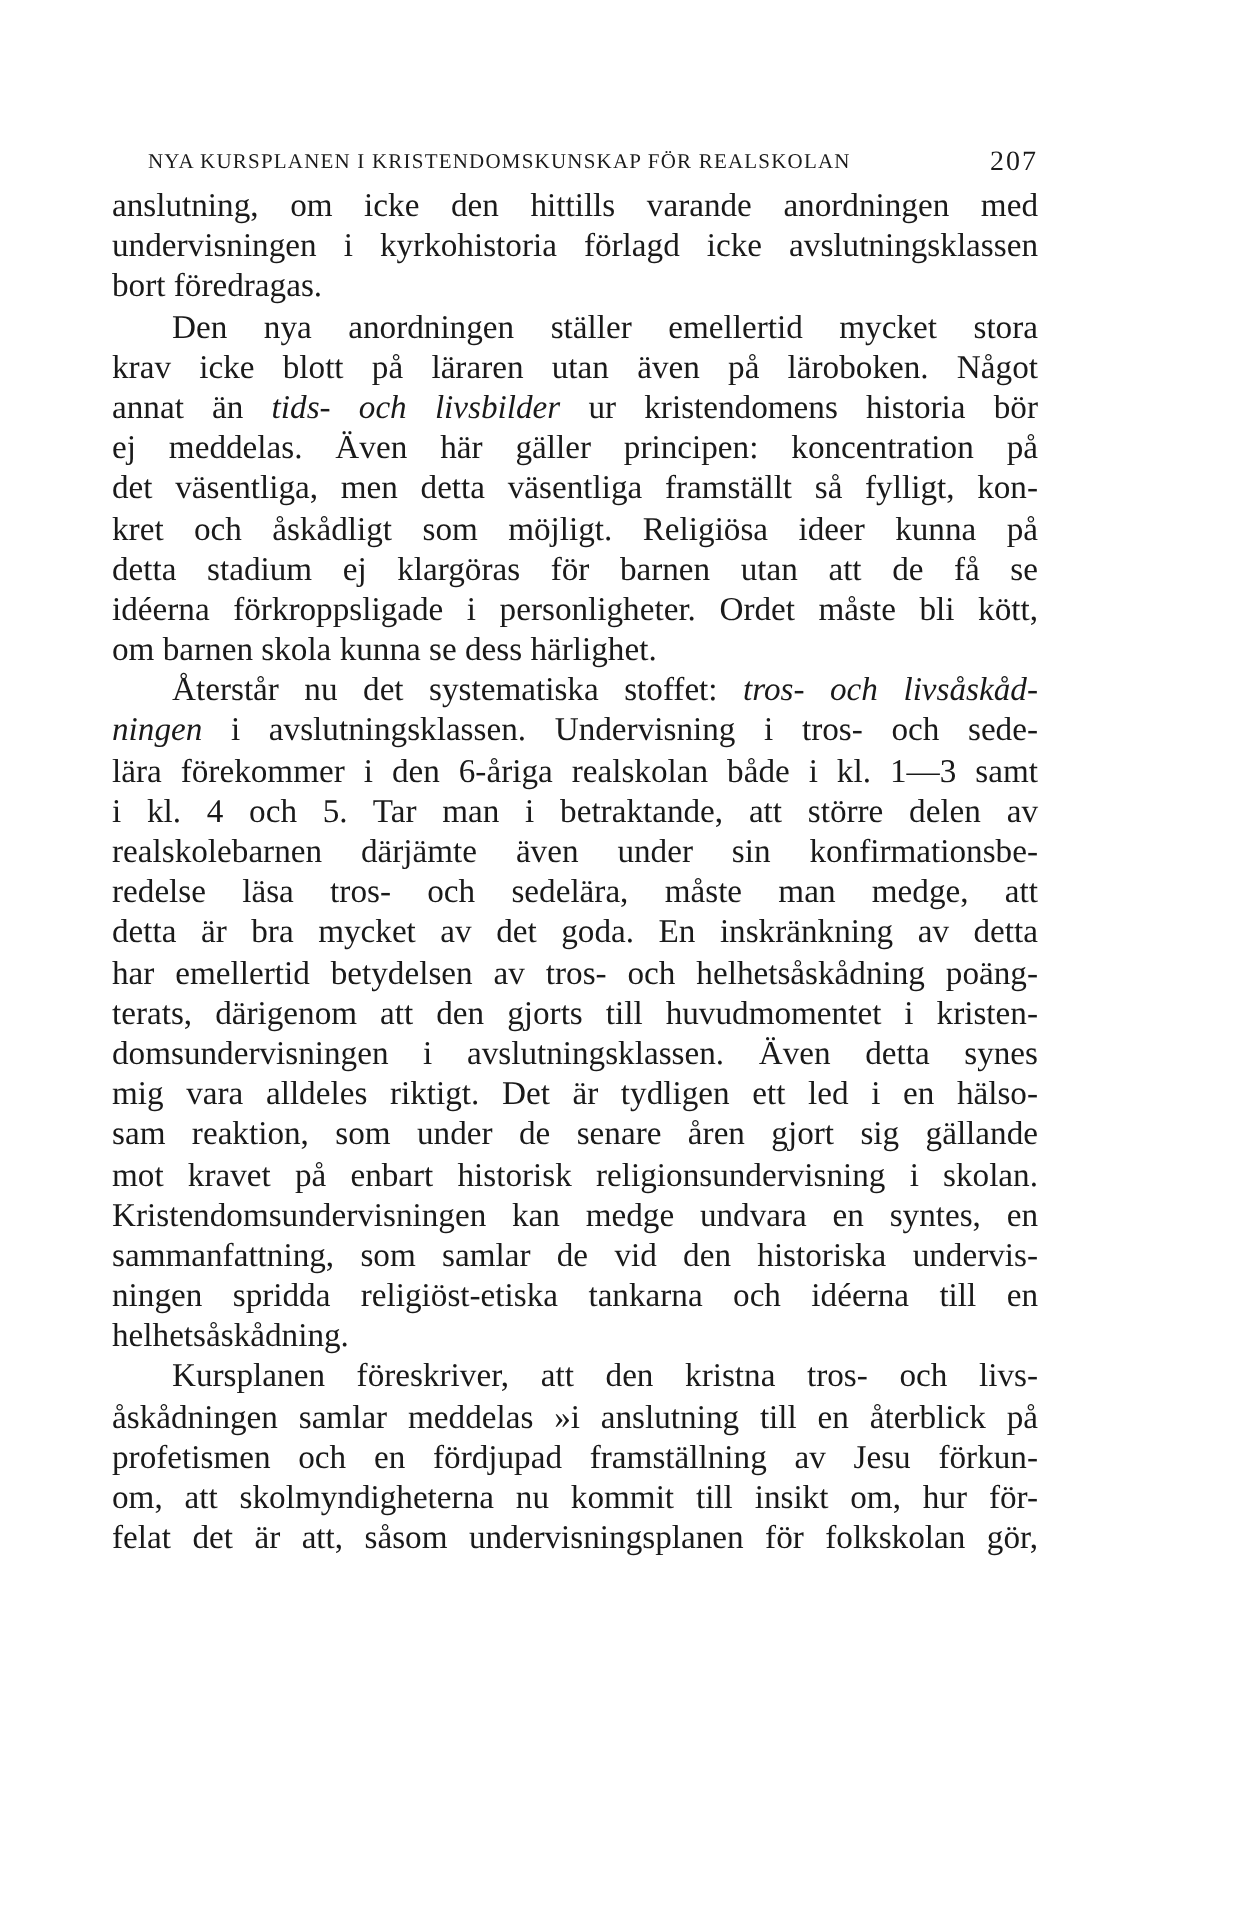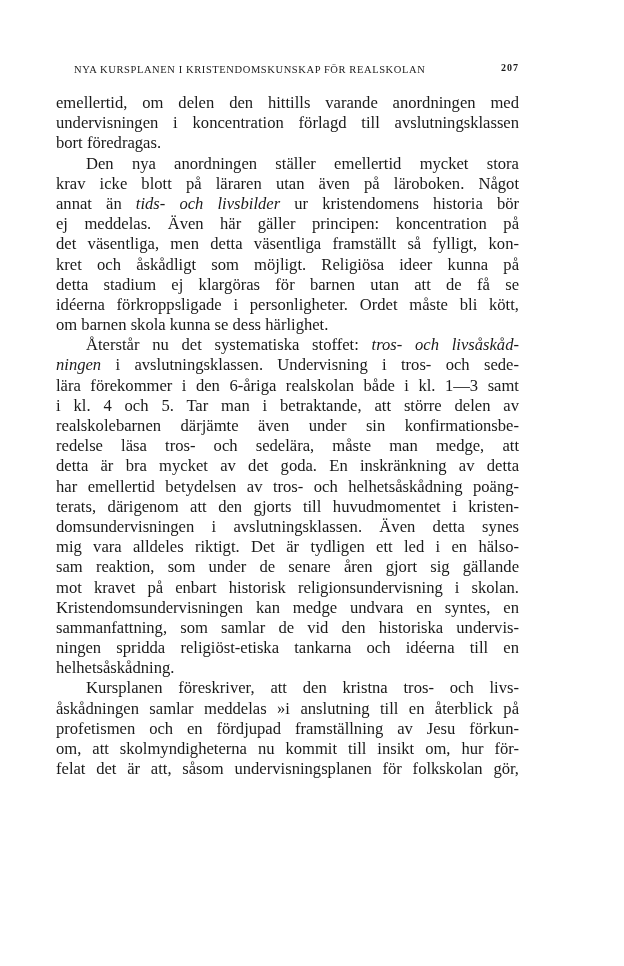--- a/index.html
+++ b/index.html
@@ -17,41 +17,40 @@
   }
   .page {
     position: absolute;
     left: 0; top: 0;
     width: 624px; height: 966px;
     background: #ffffff;
   }
   .running-head {
     position: absolute;
     left: 56px;
-    top: 64px;
+    top: 76px;
     width: 463px;
     height: 16px;
     font-family: "Liberation Serif", serif;
     font-size: 10.5px;
     letter-spacing: 0.6px;
     color: #1a1a1a;
   }
   .running-head .title {
     position: absolute;
     left: 18px;
     top: 0;
     white-space: nowrap;
   }
   .running-head .folio {
     position: absolute;
     right: 0;
     top: -2px;
-    font-size: 10px;
+    font-size: 14px;
     letter-spacing: 1px;
-    font-weight: bold;
   }
   .body-text {
     position: absolute;
     left: 56px;
     top: 93px;
     width: 463px;
   }
   .line {
     height: 20.2px;
     line-height: 20.2px;
@@ -76,22 +75,22 @@
 <body>
 
 <div class="page">
   <div class="running-head">
     <span class="title">NYA KURSPLANEN I KRISTENDOMSKUNSKAP FÖR REALSKOLAN</span>
     <span class="folio">207</span>
   </div>
 
   <div class="body-text" id="body-text">
       <div>
-        <div class="line"><span>emellertid, om delen den hittills varande anordningen med</span></div>
-        <div class="line"><span>undervisningen i koncentration förlagd till avslutningsklassen</span></div>
+        <div class="line"><span>anslutning, om icke den hittills varande anordningen med</span></div>
+        <div class="line"><span>undervisningen i kyrkohistoria förlagd icke avslutningsklassen</span></div>
         <div class="line last"><span>bort föredragas.</span></div>
       </div>
       <div>
         <div class="line indent"><span>Den nya anordningen ställer emellertid mycket stora</span></div>
         <div class="line"><span>krav icke blott på läraren utan även på läroboken. Något</span></div>
         <div class="line"><span>annat än </span><span class="it">tids- och livsbilder</span><span> ur kristendomens historia bör</span></div>
         <div class="line"><span>ej meddelas. Även här gäller principen: koncentration på</span></div>
         <div class="line"><span>det väsentliga, men detta väsentliga framställt så fylligt, kon-</span></div>
         <div class="line"><span>kret och åskådligt som möjligt. Religiösa ideer kunna på</span></div>
         <div class="line"><span>detta stadium ej klargöras för barnen utan att de få se</span></div>

